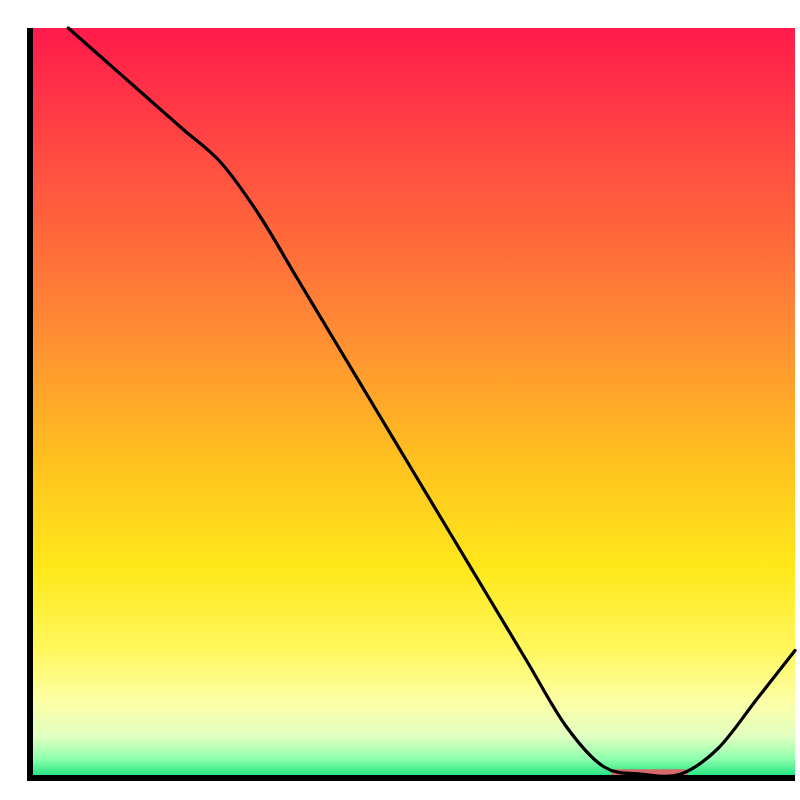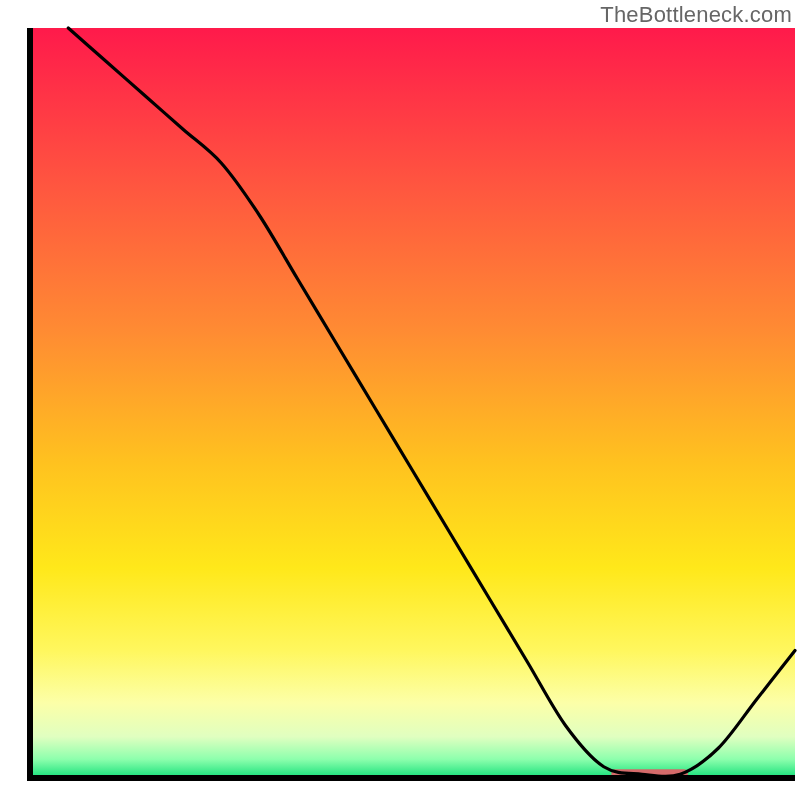--- a/index.html
+++ b/index.html
@@ -31,21 +31,20 @@
     left: 0;
     top: 0;
     width: 800px;
     height: 800px;
   }
 </style>
 </head>
 <body>
 
 <div id="wrap">
-  <div id="attrib">TheBottleneck.com</div>
   <svg id="plot" viewBox="0 0 800 800" xmlns="http://www.w3.org/2000/svg">
     <defs>
       <linearGradient id="bg-grad" x1="0" y1="0" x2="0" y2="1">
           <stop offset="0%" stop-color="#ff1a4b"></stop>
           <stop offset="20%" stop-color="#ff5340"></stop>
           <stop offset="40%" stop-color="#ff8a33"></stop>
           <stop offset="57.99999999999999%" stop-color="#ffc21f"></stop>
           <stop offset="72%" stop-color="#ffe81a"></stop>
           <stop offset="83%" stop-color="#fff75e"></stop>
           <stop offset="90%" stop-color="#fcffa8"></stop>

